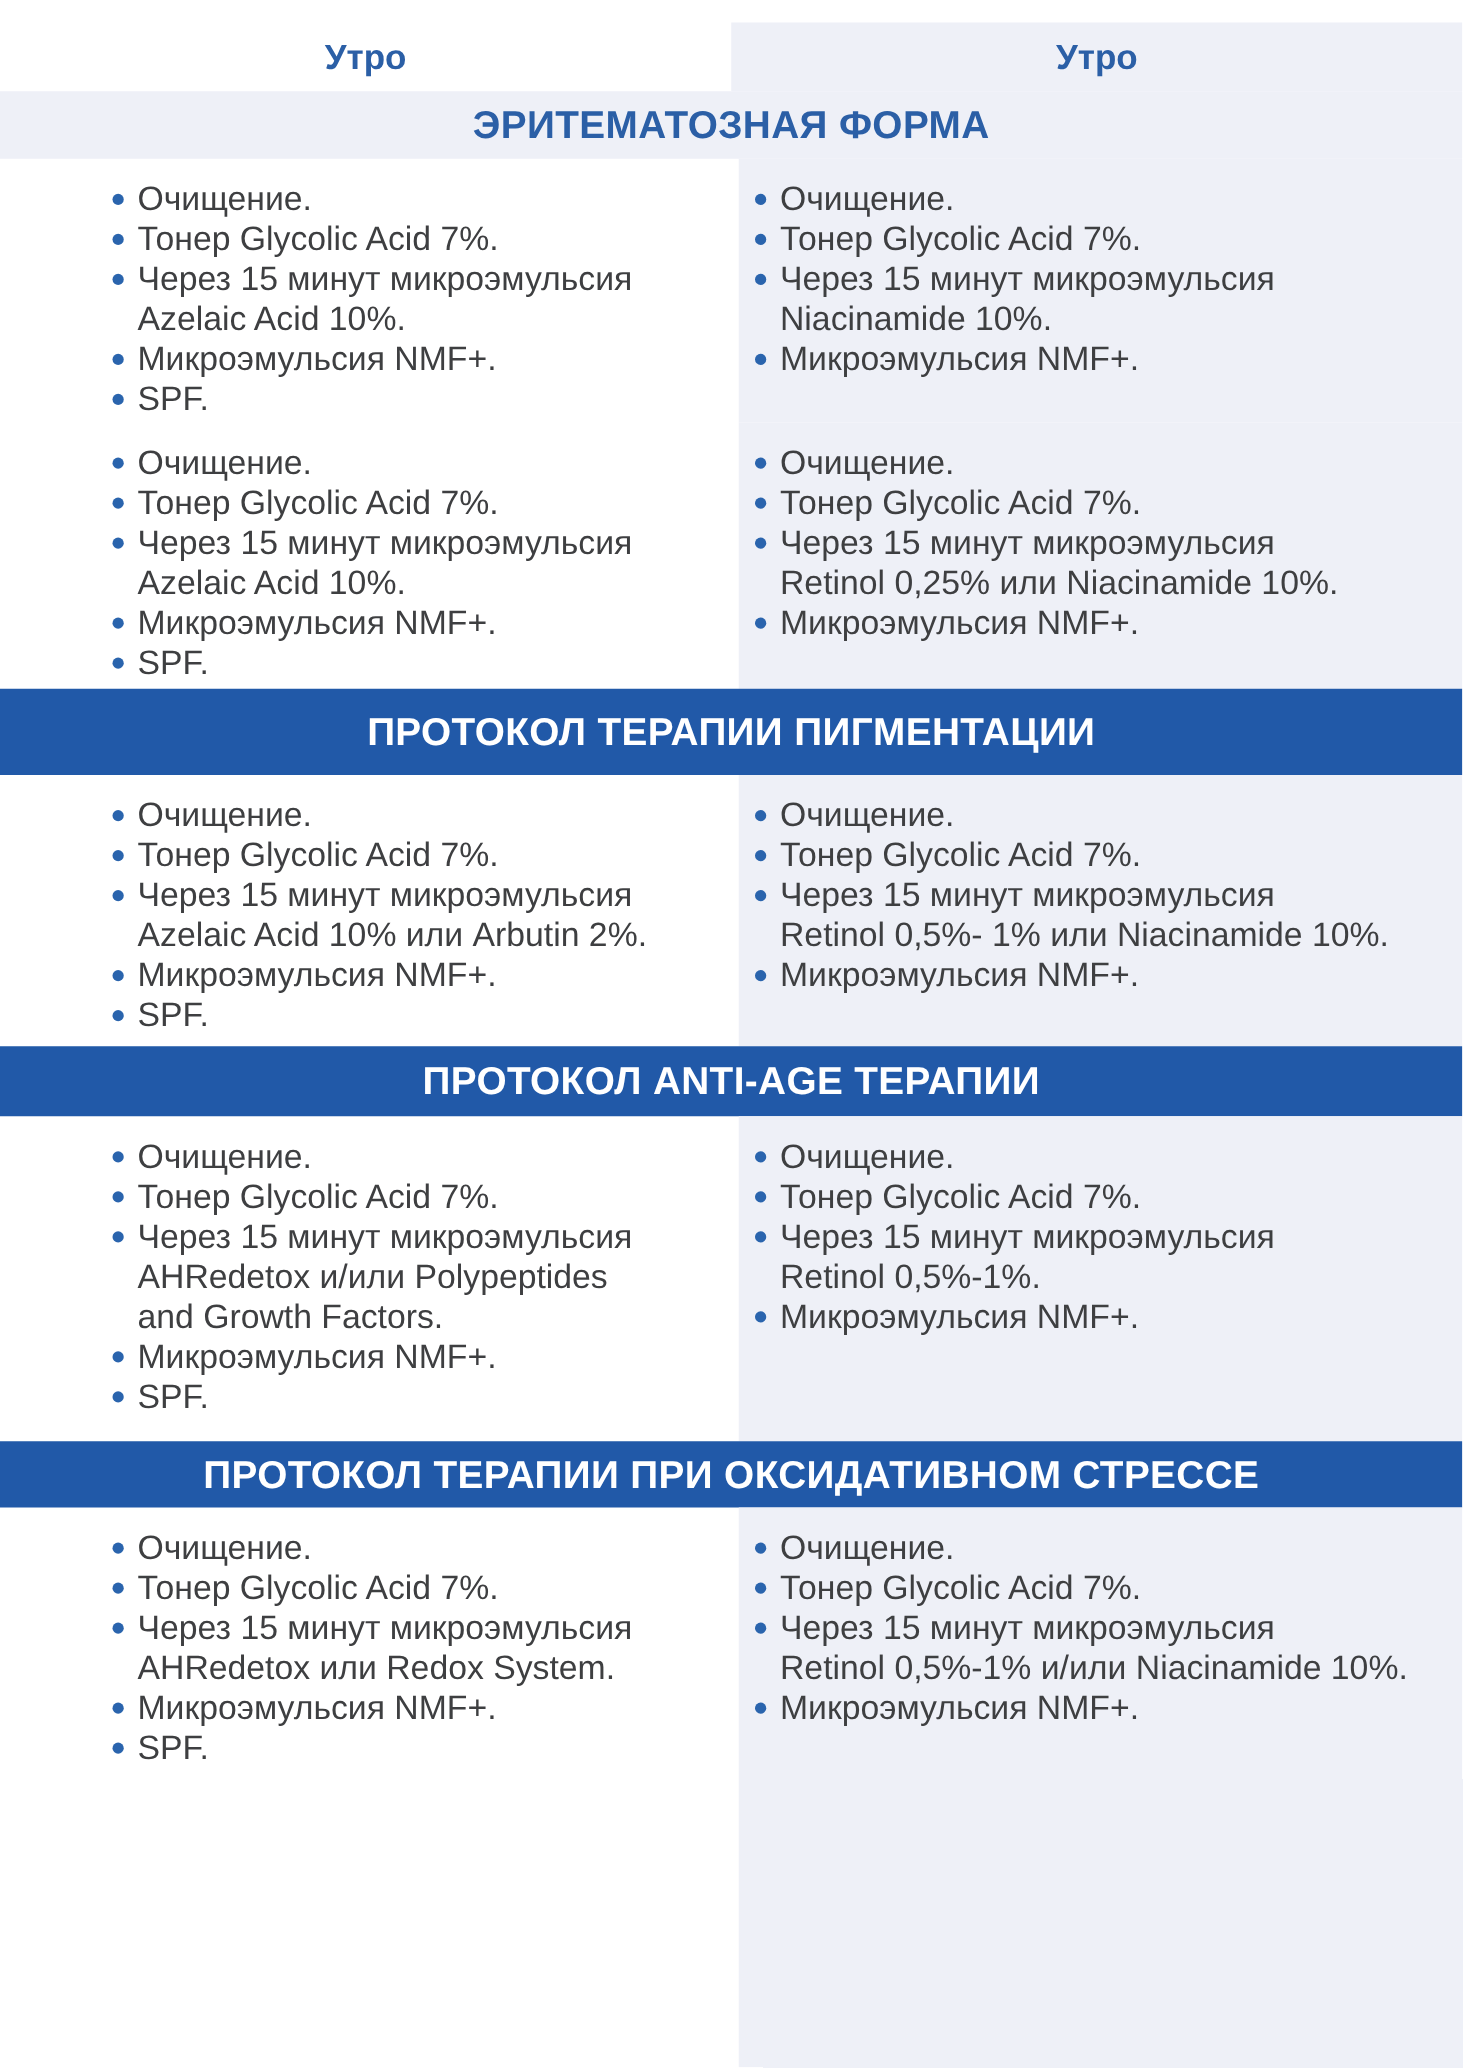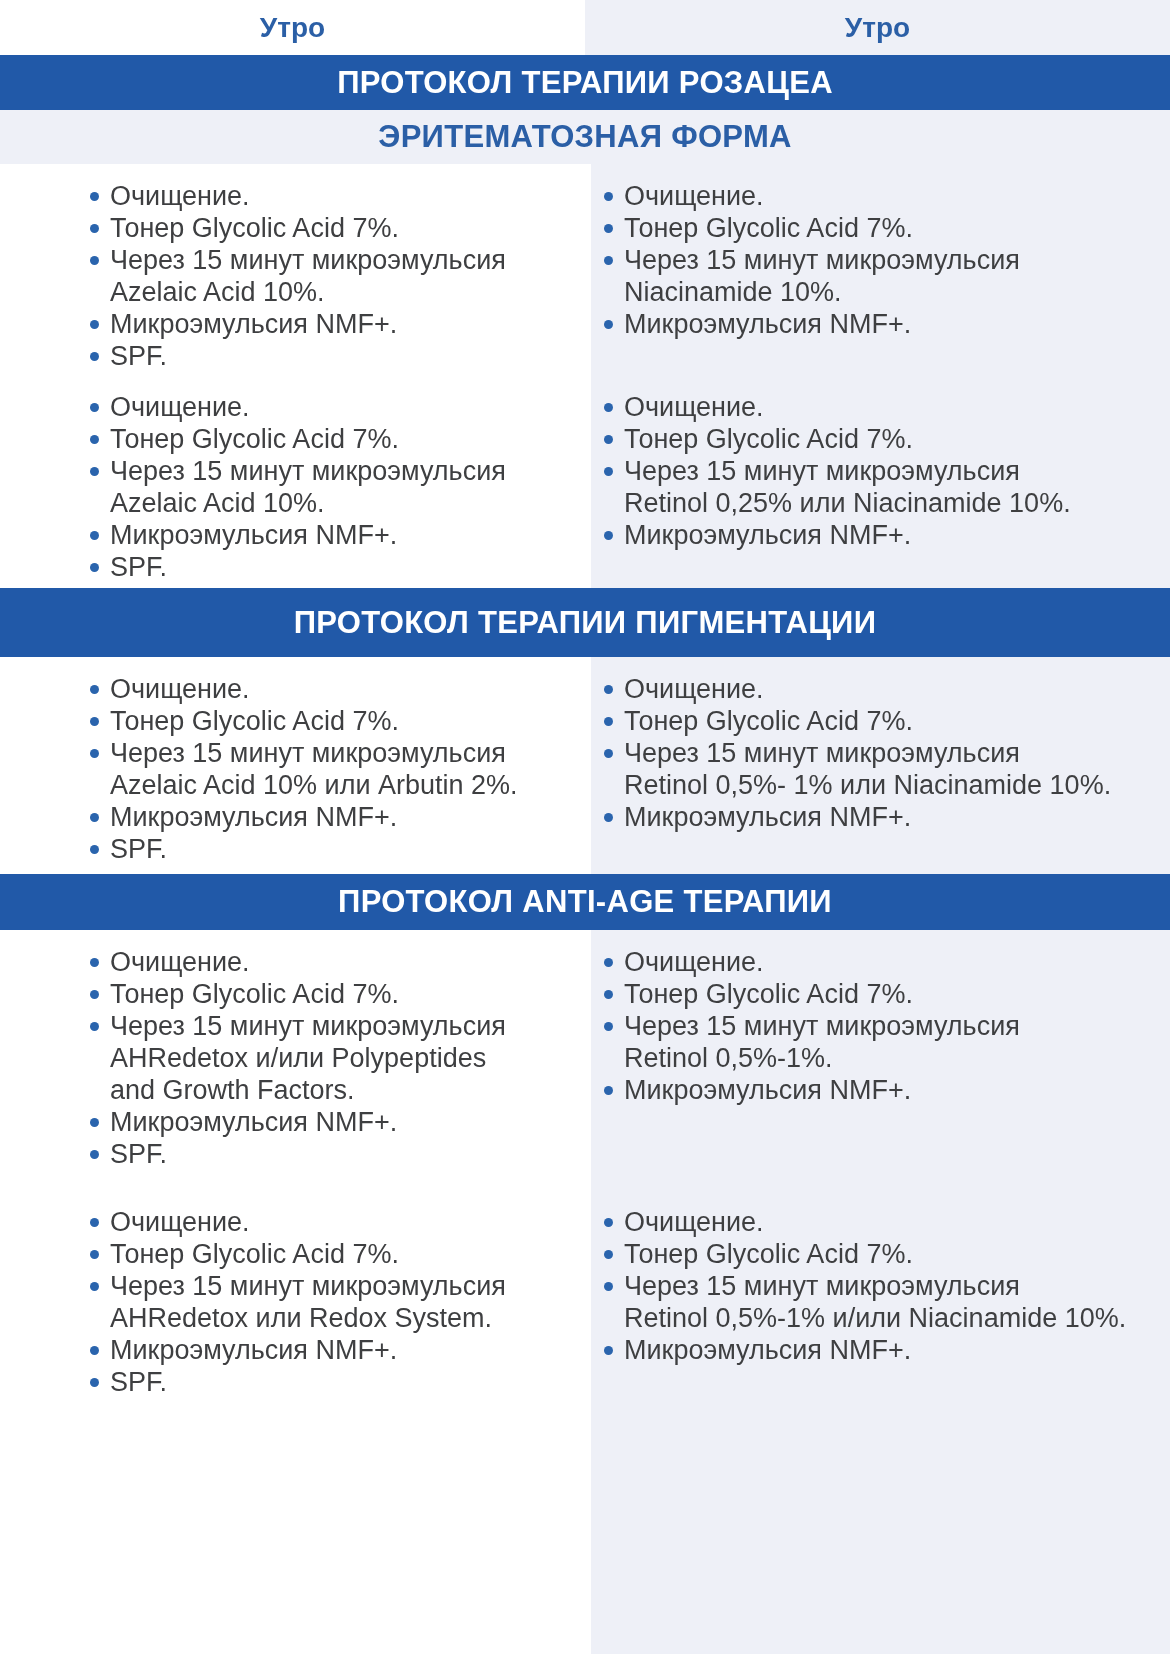--- a/index.html
+++ b/index.html
@@ -10,21 +10,21 @@
     --bullet-blue:#2a64ad;
     --evening-bg:#eef0f7;
   }
   html,body{margin:0;padding:0;background:#ffffff;}
   .page{
     width:1170px;height:1654px;
     display:flex;flex-direction:column;
     font-family:"Liberation Sans","DejaVu Sans",sans-serif;
     background:#ffffff;overflow:hidden;
   }
-  .cols-header{display:flex;height:55px;flex:0 0 auto;}
+  .cols-header{display:flex;height:55px;flex:0 0 auto;margin-top:18px;}
   .cols-header .half{
     width:585px;display:flex;align-items:center;justify-content:center;
     font-size:28px;font-weight:bold;color:var(--heading-blue);
   }
   .cols-header .half.evening{background:var(--evening-bg);}
   .banner{
     flex:0 0 auto;display:flex;align-items:center;justify-content:center;
     text-align:center;font-weight:bold;font-size:31px;letter-spacing:.3px;
   }
   .banner.dark{background:var(--banner-dark);color:#ffffff;}
@@ -52,21 +52,20 @@
 
   <div class="cols-header">
     <div class="half morning">
       <span>Утро</span>
     </div>
     <div class="half evening">
       <span>Утро</span>
     </div>
   </div>
 
-  <div class="banner dark" style="height:55px">ПРОТОКОЛ ТЕРАПИИ РОЗАЦЕА</div>
   <div class="banner light" style="height:54px">ЭРИТЕМАТОЗНАЯ ФОРМА</div>
 
   <div class="row" style="height:211px">
     <div class="cell morning">
       <ul class="steps">
         <li><span class="dot"></span><span class="txt">Очищение.</span></li>
         <li><span class="dot"></span><span class="txt">Тонер Glycolic Acid 7%.</span></li>
         <li><span class="dot"></span><span class="txt">Через 15 минут микроэмульсия
 Azelaic Acid 10%.</span></li>
         <li><span class="dot"></span><span class="txt">Микроэмульсия NMF+.</span></li>
@@ -149,20 +148,21 @@
       <ul class="steps">
         <li><span class="dot"></span><span class="txt">Очищение.</span></li>
         <li><span class="dot"></span><span class="txt">Тонер Glycolic Acid 7%.</span></li>
         <li><span class="dot"></span><span class="txt">Через 15 минут микроэмульсия
 Retinol 0,5%-1%.</span></li>
         <li><span class="dot"></span><span class="txt">Микроэмульсия NMF+.</span></li>
       </ul>
     </div>
   </div>
 
+  <div class="banner dark" style="height:53px">ПРОТОКОЛ ТЕРАПИИ ПРИ ОКСИДАТИВНОМ СТРЕССЕ</div>
 
   <div class="row grow">
     <div class="cell morning">
       <ul class="steps">
         <li><span class="dot"></span><span class="txt">Очищение.</span></li>
         <li><span class="dot"></span><span class="txt">Тонер Glycolic Acid 7%.</span></li>
         <li><span class="dot"></span><span class="txt">Через 15 минут микроэмульсия
 AHRedetox или Redox System.</span></li>
         <li><span class="dot"></span><span class="txt">Микроэмульсия NMF+.</span></li>
         <li><span class="dot"></span><span class="txt">SPF.</span></li>

